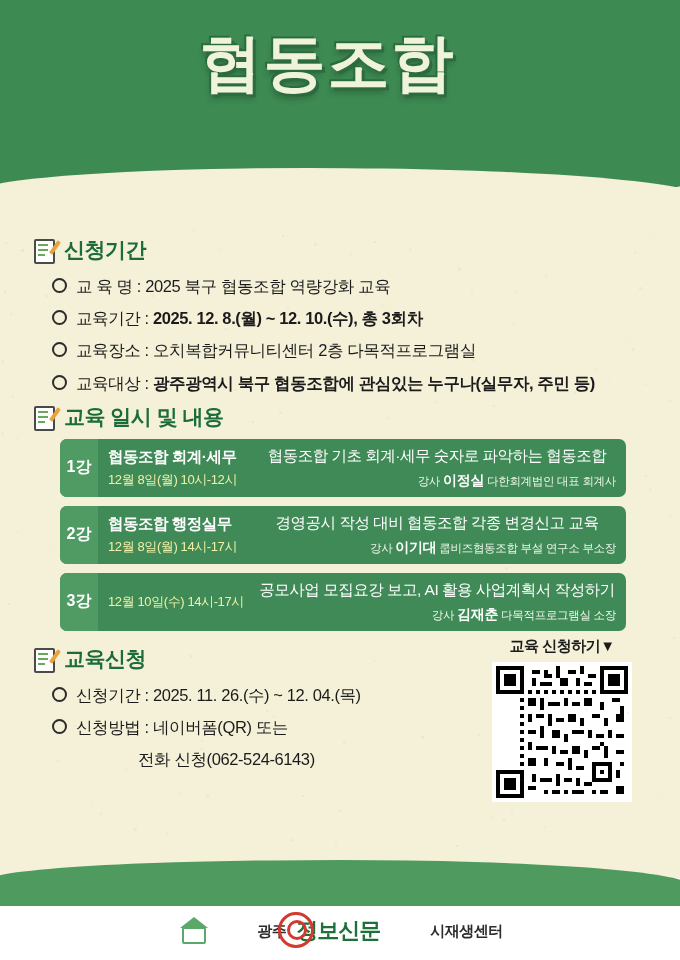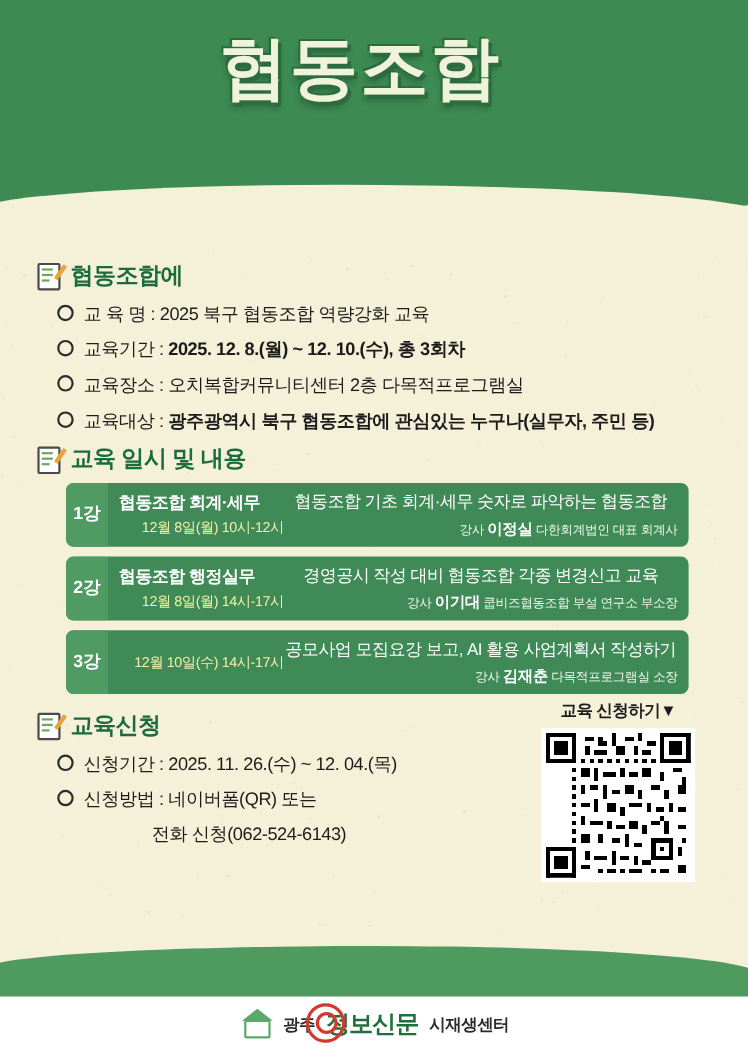--- a/index.html
+++ b/index.html
@@ -192,21 +192,20 @@
   .row .left .t {
     font-size: 15.5px;
     font-weight: bold;
     letter-spacing: -0.5px;
     margin-bottom: 3px;
   }
   .row .left .d {
     font-size: 13px;
     color: #f3f0a8;
     letter-spacing: -0.4px;
-    text-align: right;
   }
   .row .right {
     flex: 1 1 auto;
     color: #ffffff;
     display: flex;
     flex-direction: column;
     justify-content: center;
     align-items: center;
     padding-right: 10px;
     box-sizing: border-box;
@@ -306,20 +305,21 @@
     background: #ffffff;
     border: 2px solid #5aa86a;
     border-radius: 2px;
     box-sizing: border-box;
   }
   .footer .footer-text {
     font-size: 15px;
     color: #2b2b2b;
     font-weight: bold;
     letter-spacing: -0.5px;
+    margin-left: 40px;
   }
   .footer .stamp {
     position: relative;
     display: inline-block;
     font-size: 22px;
     font-weight: bold;
     color: #1f6f3a;
     letter-spacing: -1px;
     text-shadow: 1px 1px 0 #ffffff;
     padding: 0 4px;
@@ -363,21 +363,21 @@
   <div class="content">
 
     <div class="section-head">
       <span class="memo-icon">
         <span class="page"></span>
           <span class="l1"></span>
           <span class="l2"></span>
           <span class="l3"></span>
           <span class="pen"></span>
       </span>
-      <span class="section-title">협동조합에</span>
+      <span class="section-title">신청기간</span>
     </div>
     <ul class="bullets">
       <li>
         <span class="ring"></span><span>교 육  명 :</span>
         <span>2025 북구 협동조합 역량강화 교육</span>
       </li>
       <li>
         <span class="ring"></span><span>교육기간 :</span>
         <b>2025. 12. 8.(월) ~ 12. 10.(수), 총 3회차</b>
       </li>

